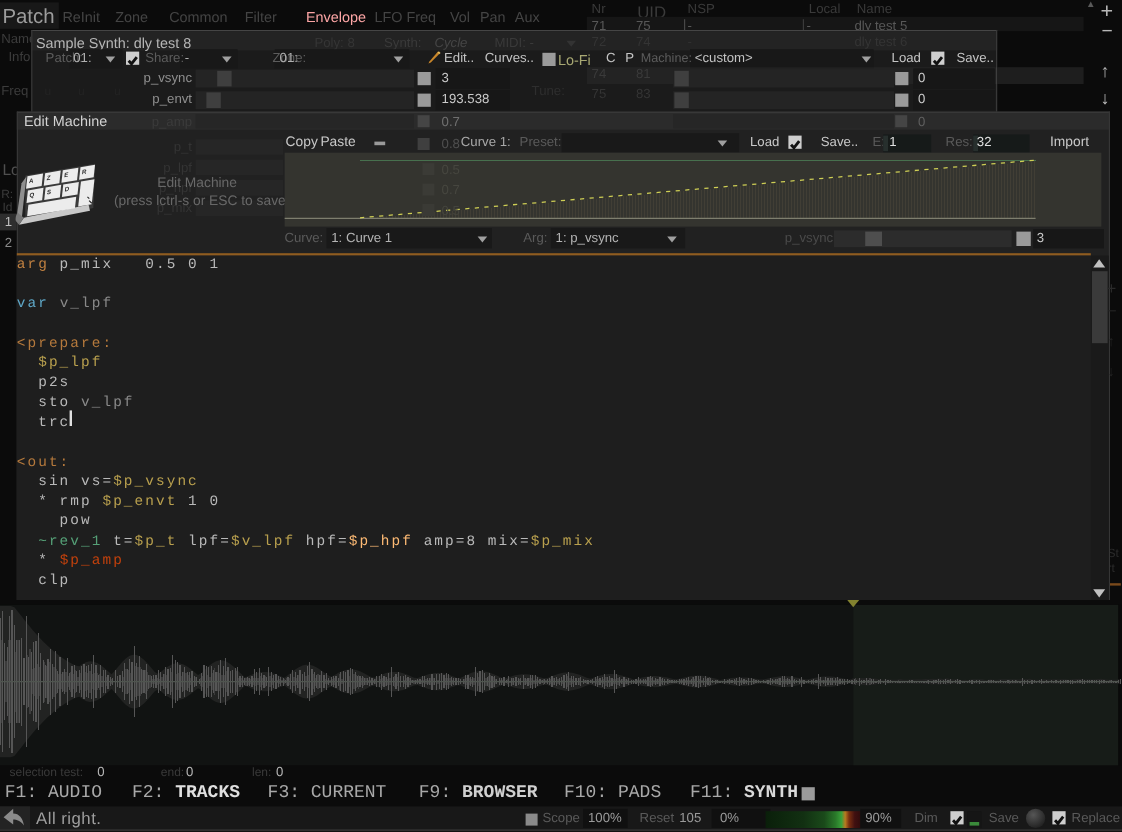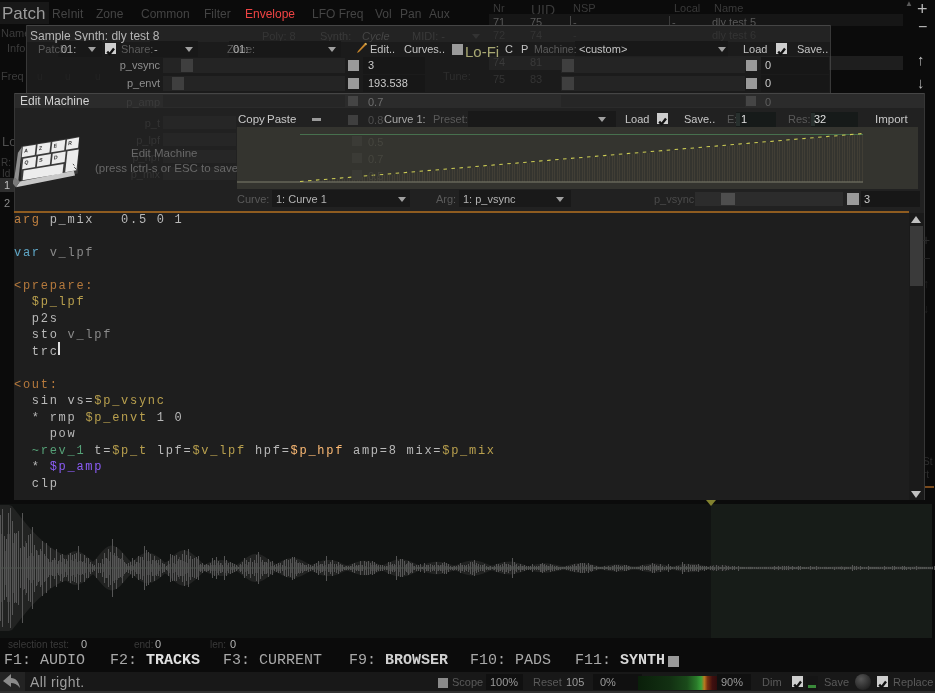--- a/index.html
+++ b/index.html
@@ -6,21 +6,21 @@
 .a{position:absolute;}
 </style></head>
 <body>
 <div id="app">
 <div class="a" style="left:0px;top:2px;width:49px;height:22px;background:#181818;"></div>
 <div class="t" style="left:2px;top:5px;font-size:17px;color:#9c9c9c;">Patch</div>
 <div class="t" style="left:52px;top:8px;font-size:12px;color:#444444;">ReInit</div>
 <div class="t" style="left:96px;top:8px;font-size:12px;color:#444444;">Zone</div>
 <div class="t" style="left:141px;top:8px;font-size:12px;color:#444444;">Common</div>
 <div class="t" style="left:204px;top:8px;font-size:12px;color:#444444;">Filter</div>
-<div class="t" style="left:245px;top:8px;font-size:12px;color:#ef4444;text-align:right;">Envelope</div>
+<div class="t" style="left:255px;top:8px;font-size:12px;color:#fca5a5;text-align:right;">Envelope</div>
 <div class="t" style="left:312px;top:8px;font-size:12px;color:#444444;">LFO Freq</div>
 <div class="t" style="left:375px;top:8px;font-size:12px;color:#444444;">Vol</div>
 <div class="t" style="left:400px;top:8px;font-size:12px;color:#444444;">Pan</div>
 <div class="t" style="left:429px;top:8px;font-size:12px;color:#444444;">Aux</div>
 <div class="t" style="left:493px;top:3px;font-size:11px;color:#3a3a3a;">Nr</div>
 <div class="t" style="left:531px;top:3px;font-size:14px;color:#3a3a3a;">UID</div>
 <div class="t" style="left:573px;top:3px;font-size:11px;color:#3a3a3a;">NSP</div>
 <div class="t" style="left:674px;top:3px;font-size:11px;color:#3a3a3a;">Local</div>
 <div class="t" style="left:714px;top:3px;font-size:11px;color:#3a3a3a;">Name</div>
 <div class="a" style="left:489px;top:14px;width:414px;height:12px;background:#161616;"></div>
@@ -80,21 +80,21 @@
 <div class="t" style="left:205px;top:44px;font-size:11px;color:#5c5c5c;margin-left:22px;">Zone:</div>
 <div class="t" style="left:233px;top:44px;font-size:11px;color:#b0b0b0;">01:</div>
 <div class="a" style="left:328px;top:47px;width:0;height:0;border-left:4.5px solid transparent;border-right:4.5px solid transparent;border-top:5px solid #a0a0a0;"></div>
 <svg class="a" style="left:356px;top:42px" width="12" height="12" viewBox="0 0 12 12">
       <path d="M1 11 L3 10 L10 3 L9 1 L2 9 Z" fill="#c8862a"></path>
       <path d="M9.2 1.2 L10.6 2.6" stroke="#e8c060" stroke-width="1.5"></path>
     </svg>
 <div class="t" style="left:370px;top:44px;font-size:11px;color:#c4c4c4;">Edit..</div>
 <div class="t" style="left:404px;top:44px;font-size:11px;color:#c4c4c4;">Curves..</div>
 <div class="a" style="left:452px;top:44px;width:11px;height:11px;background:#9a9a9a;"></div>
-<div class="t" style="left:465px;top:44px;font-size:15px;color:#a8a873;">Lo-Fi</div>
+<div class="t" style="left:465px;top:44px;font-size:12px;color:#a8a873;">Lo-Fi</div>
 <div class="t" style="left:505px;top:44px;font-size:11px;color:#c4c4c4;">C</div>
 <div class="t" style="left:521px;top:44px;font-size:11px;color:#c4c4c4;">P</div>
 <div class="t" style="left:534px;top:44px;font-size:10.5px;color:#5c5c5c;">Machine:</div>
 <div class="t" style="left:579px;top:44px;font-size:11px;color:#c4c4c4;">&lt;custom&gt;</div>
 <div class="a" style="left:718px;top:47px;width:0;height:0;border-left:4.5px solid transparent;border-right:4.5px solid transparent;border-top:5px solid #a0a0a0;"></div>
 <div class="t" style="left:743px;top:44px;font-size:11px;color:#c4c4c4;">Load</div>
 <div class="a" style="left:776px;top:43px;width:11px;height:11px;background:#cecece;"><svg width="11" height="11" viewBox="0 0 11 11">
         <path d="M2.2 5.6 L4.6 8.2 L9 2.6" fill="none" stroke="#111" stroke-width="2.4"></path>
       </svg></div>
 <div class="t" style="left:797px;top:44px;font-size:11px;color:#c4c4c4;">Save..</div>
@@ -246,21 +246,21 @@
   <span style="color:#b9a04e">$p_lpf</span>
 <span style="color:#b9b9b9">  p2s</span>
 <span style="color:#b9b9b9">  sto </span><span style="color:#8a8a8a">v_lpf</span>
 <span style="color:#b9b9b9">  trc</span>
 
 <span style="color:#b5793c">&lt;out:</span>
 <span style="color:#b9b9b9">  sin vs=</span><span style="color:#b9a04e">$p_vsync</span>
 <span style="color:#b9b9b9">  * rmp </span><span style="color:#b9a04e">$p_envt</span><span style="color:#b9b9b9"> 1 0</span>
 <span style="color:#b9b9b9">    pow</span>
   <span style="color:#55a077">~rev_1</span><span style="color:#b9b9b9"> t=</span><span style="color:#b9a04e">$p_t</span><span style="color:#b9b9b9"> lpf=</span><span style="color:#b9a04e">$v_lpf</span><span style="color:#b9b9b9"> hpf=</span><span style="color:#fdba74">$p_hpf</span><span style="color:#b9b9b9"> amp=8 mix=</span><span style="color:#b9a04e">$p_mix</span>
-<span style="color:#b9b9b9">  * </span><span style="color:#8b5cf6">$p_amp</span>
+<span style="color:#b9b9b9">  * </span><span style="color:#c2410c">$p_amp</span>
 <span style="color:#b9b9b9">  clp</span></pre>
 <div class="a" style="left:58px;top:342px;width:2px;height:13px;background:#e0e0e0;"></div>
 <div class="a" style="left:909px;top:213px;width:15px;height:287px;background:#1a1a1a;"></div>
 <div class="a" style="left:911px;top:216px;width:0;height:0;border-left:5.0px solid transparent;border-right:5.0px solid transparent;border-bottom:7px solid #c0c0c0;"></div>
 <div class="a" style="left:910px;top:226px;width:13px;height:60px;background:#3a3a3a;"></div>
 <div class="a" style="left:911px;top:491px;width:0;height:0;border-left:5.0px solid transparent;border-right:5.0px solid transparent;border-top:7px solid #c0c0c0;"></div>
 <div class="t" style="left:922px;top:233px;font-size:14px;color:#2a2a2a;">+</div>
 <div class="t" style="left:923px;top:252px;font-size:13px;color:#252525;">−</div>
 <div class="t" style="left:923px;top:278px;font-size:12px;color:#232323;">↑</div>
 <div class="t" style="left:923px;top:303px;font-size:12px;color:#232323;">↓</div>

